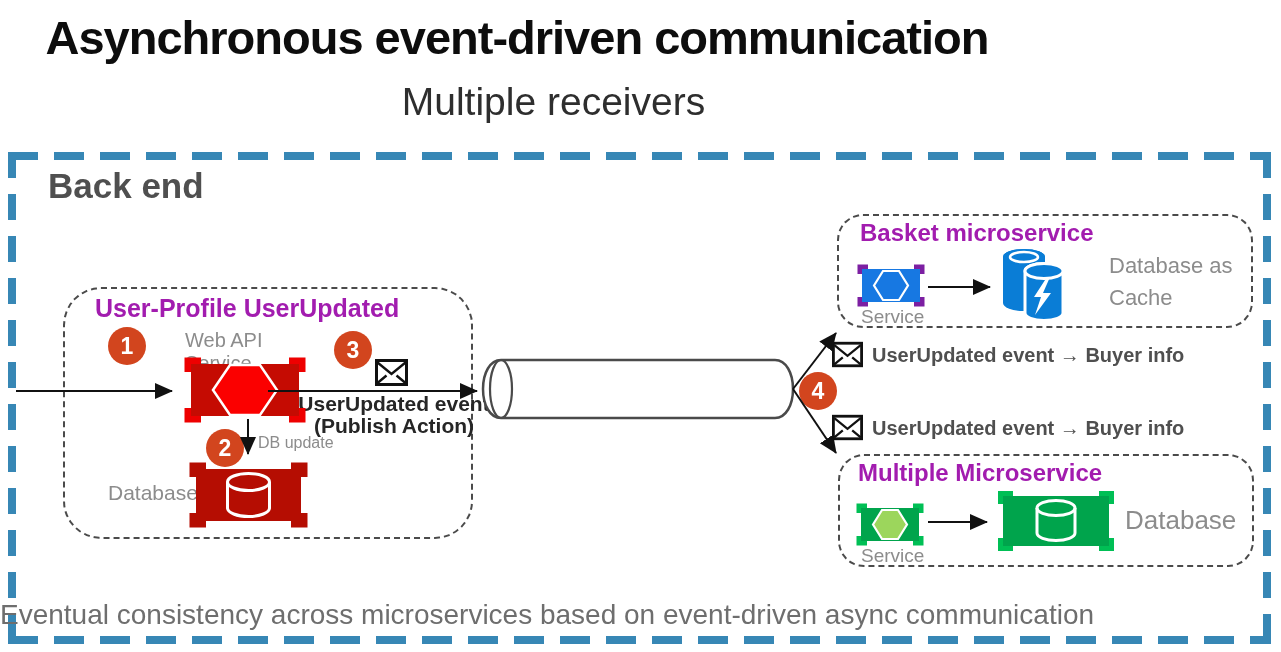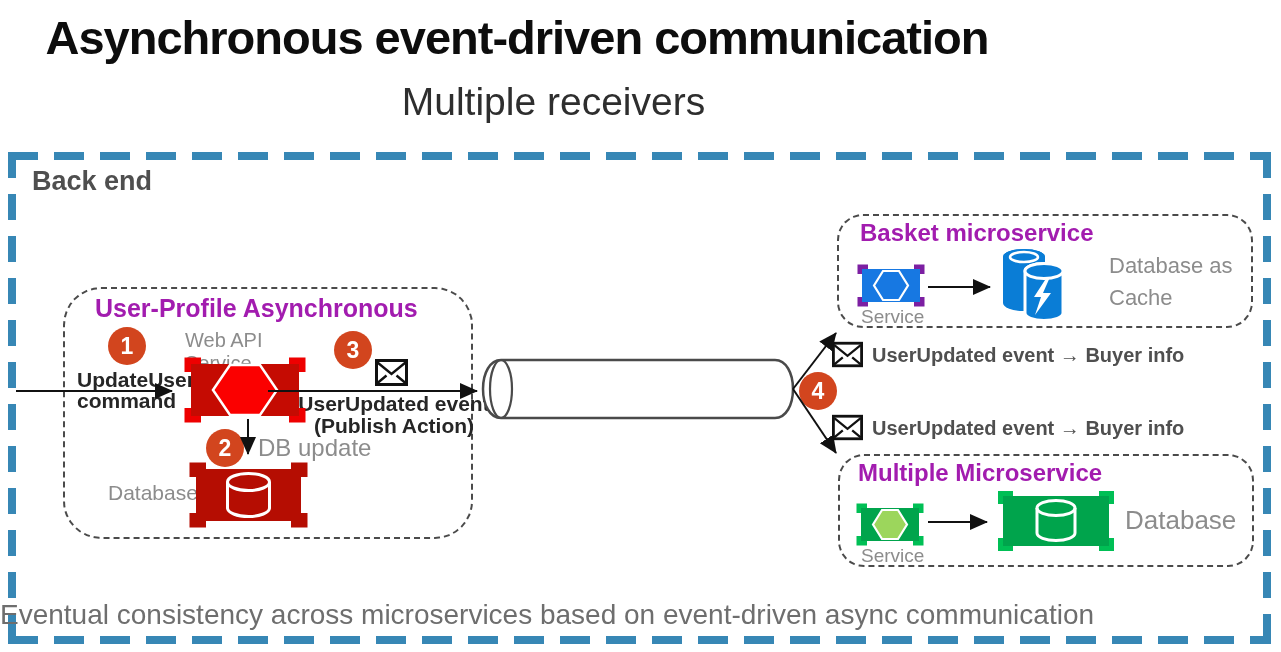--- a/index.html
+++ b/index.html
@@ -11,21 +11,21 @@
               color:#0d0d0d;letter-spacing:-1px;}
   .sub-title{left:0;top:80px;width:1107px;text-align:center;font-size:39px;font-weight:300;
              color:#2e2e2e;}
   
   .outer{left:8px;top:152px;width:1263px;height:492px;}
   .outer .edge{position:absolute;}
   .outer .h{height:8px;left:0;width:100%;
      background:repeating-linear-gradient(90deg,var(--border_blue) 0 30px,transparent 30px 46px);}
   .outer .v{width:8px;top:0;height:100%;
      background:repeating-linear-gradient(180deg,var(--border_blue) 0 26px,transparent 26px 42px);}
-  .backend-label{left:32px;top:166px;font-size:27px;font-weight:bold;color:#4f4f4f;}
+  .backend-label{left:48px;top:166px;font-size:35px;font-weight:bold;color:#4f4f4f;}
   
   .groupbox{border:2.5px dashed #4a4a4a;box-sizing:border-box;}
   .upms{left:63px;top:287px;width:410px;height:252px;border-radius:38px;}
   .basket{left:837px;top:214px;width:416px;height:114px;border-radius:26px;}
   .ordering{left:838px;top:454px;width:416px;height:113px;border-radius:26px;}
   .group-title{font-weight:bold;color:#a21caf;}
   .upms-title{left:95px;top:294px;font-size:25px;}
   .basket-title{left:860px;top:219px;font-size:24px;}
   .ordering-title{left:858px;top:459px;font-size:24px;}
   
@@ -68,40 +68,36 @@
 
   <div class="abs outer">
     <div class="edge h" style="top:0;"></div>
     <div class="edge h" style="bottom:0;"></div>
     <div class="edge v" style="left:0;"></div>
     <div class="edge v" style="right:0;"></div>
   </div>
   <div class="abs backend-label">Back end</div>
 
   <div class="abs groupbox upms"></div>
-  <div class="abs group-title upms-title">User-Profile Asynchronous</div>
+  <div class="abs group-title upms-title">User-Profile UserUpdated</div>
 
   <div class="abs badge" style="left:108px;top:327px;">1</div>
   <div class="abs badge" style="left:206px;top:429px;">2</div>
   <div class="abs badge" style="left:334px;top:331px;">3</div>
   <div class="abs badge" style="left:799px;top:372px;">4</div>
 
   <div class="abs gray-label" style="left:185px;top:329px;width:124px;font-size:20px;">Web API Service</div>
 
-  <div class="abs dark-bold" style="left:77px;top:369px;font-size:21px;line-height:21px;">
-    <div>UpdateUser</div>
-    <div>command</div>
-  </div>
 
   <div class="abs dark-bold" style="left:298px;top:393px;width:192px;text-align:center;font-size:21px;line-height:22px;">
     <div>UserUpdated event</div>
     <div>(Publish Action)</div>
   </div>
 
-  <div class="abs gray-label" style="left:258px;top:434px;font-size:24px;">DB update</div>
+  <div class="abs gray-label" style="left:258px;top:434px;font-size:16px;">DB update</div>
   <div class="abs gray-label" style="left:108px;top:481px;font-size:21px;">Database</div>
 
   <svg class="icon svc-red" style="left:182px;top:355px;width:126px;height:70px;" viewBox="0 0 126 70">
     <path class="bk" d="M6,17 V6 H19 M107,6 H120 V17 M120,53 V64 H107 M19,64 H6 V53"></path>
     <rect class="bx" x="9" y="9" width="108" height="52"></rect>
     <polygon class="hx" points="31,35 48,10 78,10 95,35 78,60 48,60"></polygon>
   </svg>
 
   <svg class="icon db-red" style="left:187px;top:460px;width:123px;height:70px;" viewBox="0 0 123 70">
     <path class="bk" d="M6,17 V6 H19 M104,6 H117 V17 M117,53 V64 H104 M19,64 H6 V53"></path>

